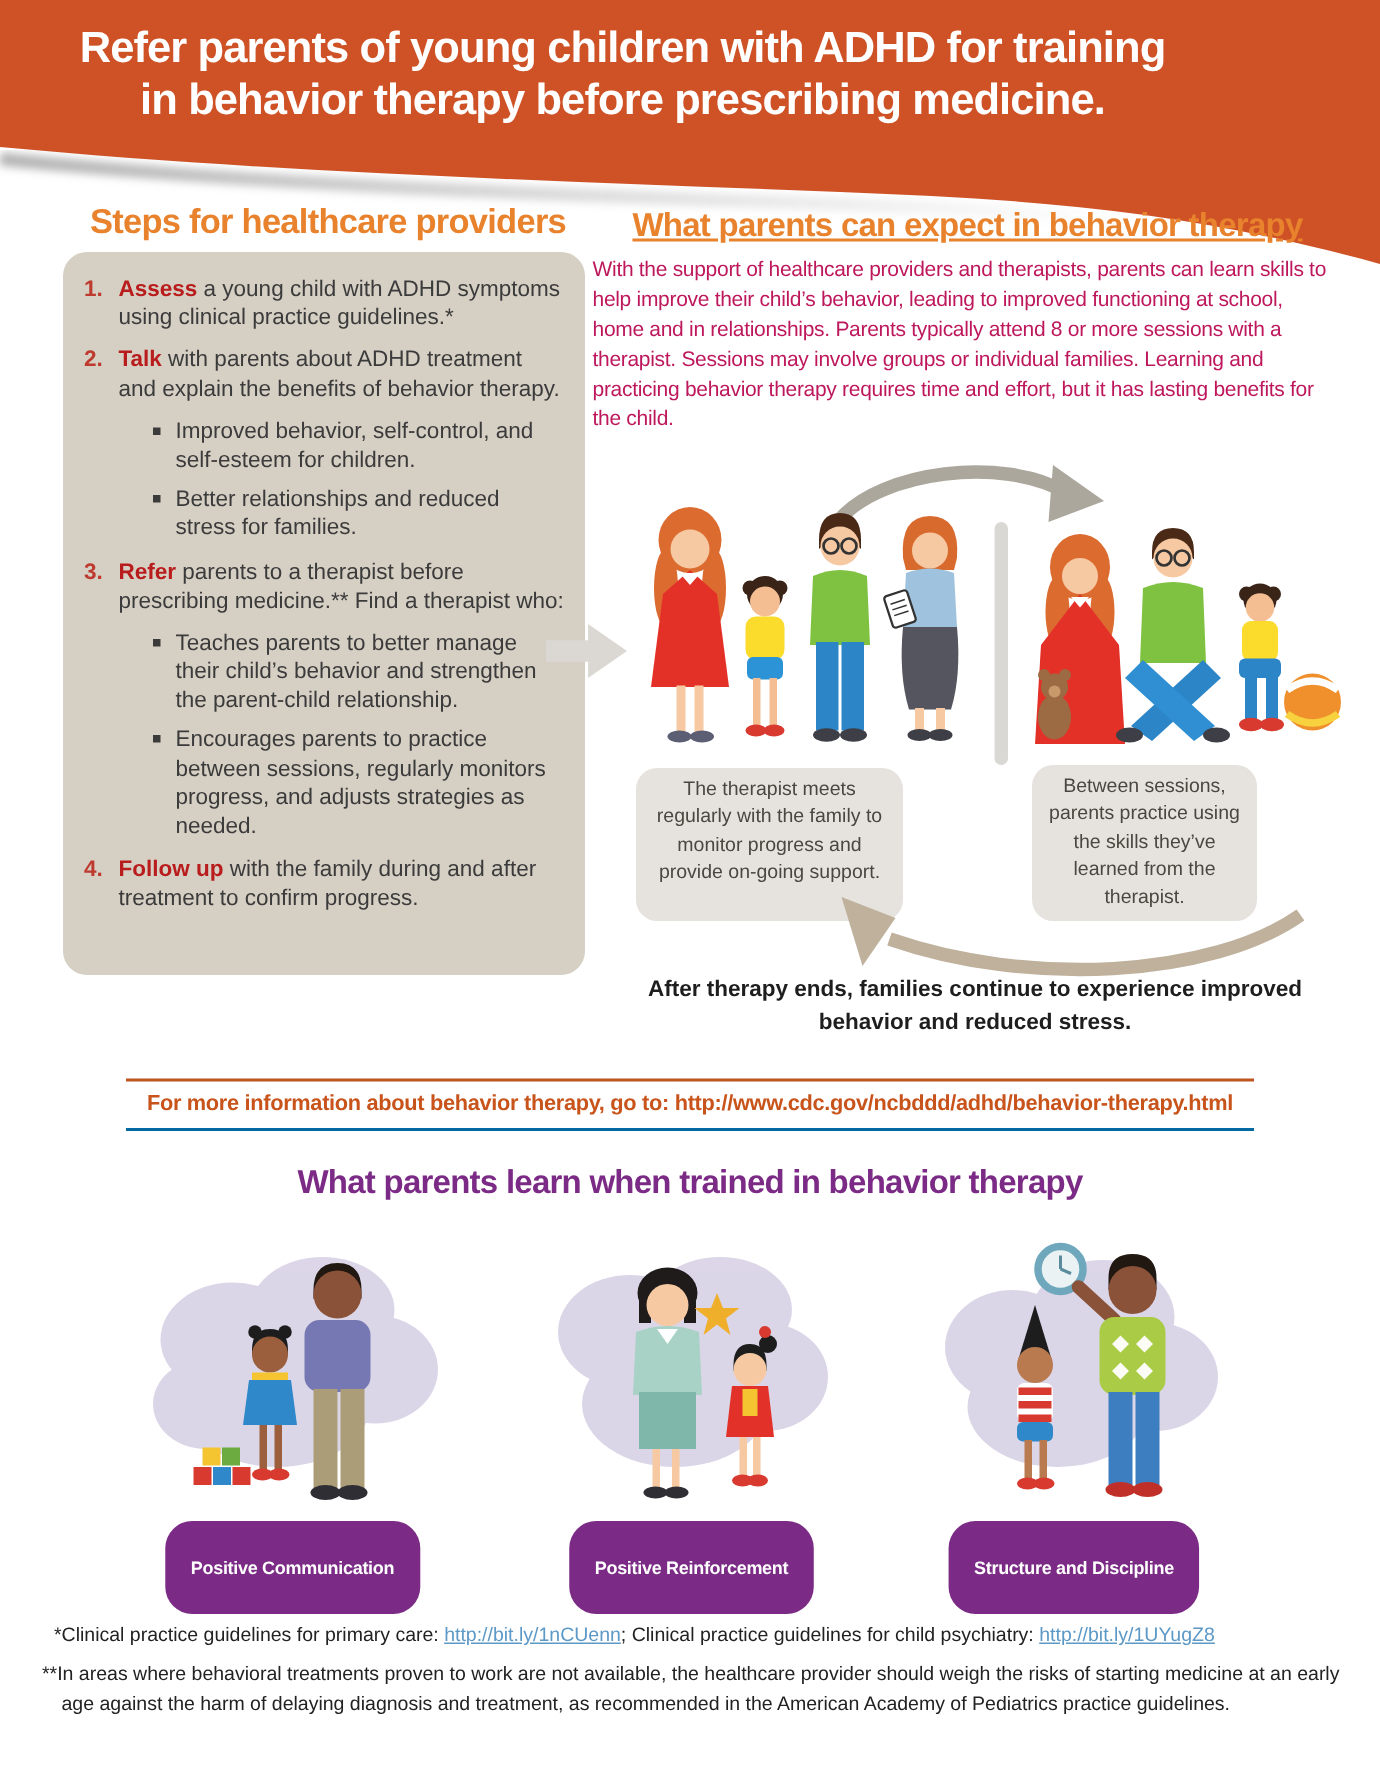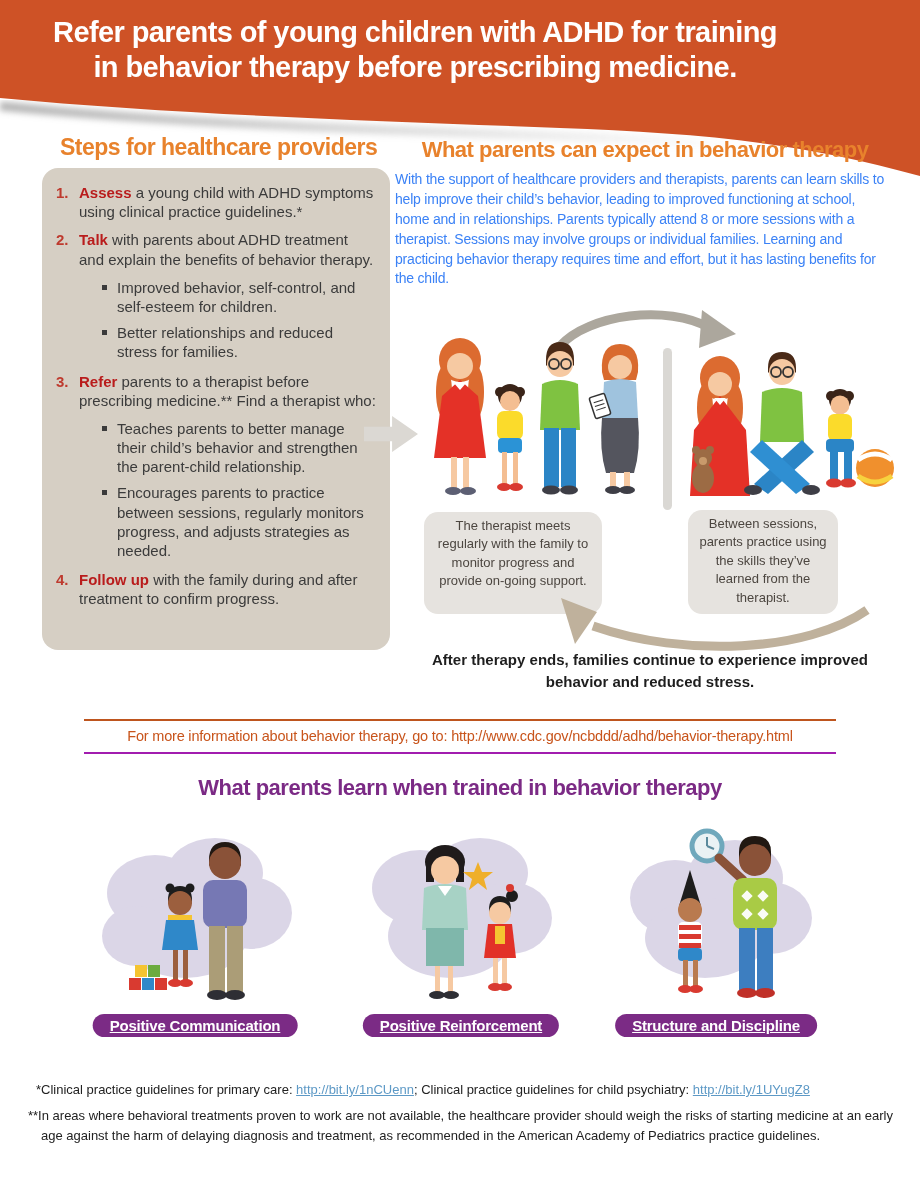--- a/index.html
+++ b/index.html
@@ -21,39 +21,39 @@
   .step .lead{color:#b91c1c;font-weight:bold;}
   ul.bullets{list-style:none;margin:0 0 10px 46px;padding:0;}
   ul.bullets li{position:relative;padding-left:15px;margin-bottom:7px;}
   ul.bullets li::before{content:"";position:absolute;left:0;top:7px;width:5px;height:5px;background:#3B3B3B;}
 
   .flow-arrow{left:364px;top:416px;width:54px;height:36px;background:#DBD8D3;
     clip-path:polygon(0 30%,52% 30%,52% 0,100% 50%,52% 100%,52% 70%,0 70%);}
 
   
   .expect-heading{left:420px;top:137px;width:450px;text-align:center;color:#E8822C;
-    font-weight:bold;font-size:22px;letter-spacing:-0.5px;}
+    font-weight:bold;font-size:22px;letter-spacing:-0.5px;text-decoration:underline;}
   .expect-para{left:395px;top:170px;width:492px;font-size:14px;letter-spacing:-0.2px;
-    line-height:1.42;color:#3b82f6;}
+    line-height:1.42;color:#be185d;}
   .caption-box{background:#E6E3DF;border-radius:14px;box-sizing:border-box;text-align:center;
     font-size:13px;line-height:1.42;color:#4C4640;padding:5px 8px;}
   .caption-left{left:424px;top:512px;width:178px;height:102px;}
   .caption-right{left:688px;top:510px;width:150px;height:104px;}
   .after-note{left:420px;top:649px;width:460px;text-align:center;font-weight:bold;
     font-size:15px;color:#1E1E1E;line-height:1.45;}
 
   
-  .info-bar{left:84px;top:719px;width:752px;border-top:2px solid #BE551E;border-bottom:2px solid #a21caf;
-    padding:7px 0 8px 0;text-align:center;color:#C8541B;font-weight:normal;font-size:14.5px;letter-spacing:-0.2px;}
+  .info-bar{left:84px;top:719px;width:752px;border-top:2px solid #BE551E;border-bottom:2px solid #0369a1;
+    padding:7px 0 8px 0;text-align:center;color:#C8541B;font-weight:bold;font-size:14.5px;letter-spacing:-0.2px;}
 
   
   .learn-heading{left:0;top:775px;width:920px;text-align:center;color:#7B2A85;
     font-weight:bold;font-size:22px;letter-spacing:-0.5px;}
   .badge{position:absolute;top:1014px;transform:translateX(-50%);background:#7B2B85;color:#fff;
-    font-weight:bold;font-size:15px;padding:3px 17px;border-radius:18px;white-space:nowrap;letter-spacing:-0.2px;text-decoration:underline;}
+    font-weight:bold;font-size:12px;padding:24px 17px;border-radius:18px;white-space:nowrap;letter-spacing:-0.2px;}
 
   
   .footnote1{left:36px;top:1082px;font-size:13px;color:#222;}
   .footnote1 .fn-link{color:#5D99C6;text-decoration:underline;margin-top:40px;}
   .footnote2{left:28px;top:1106px;width:872px;font-size:13px;color:#222;line-height:1.5;
     padding-left:13px;text-indent:-13px;}
 </style>
 </head>
 <body>
 

